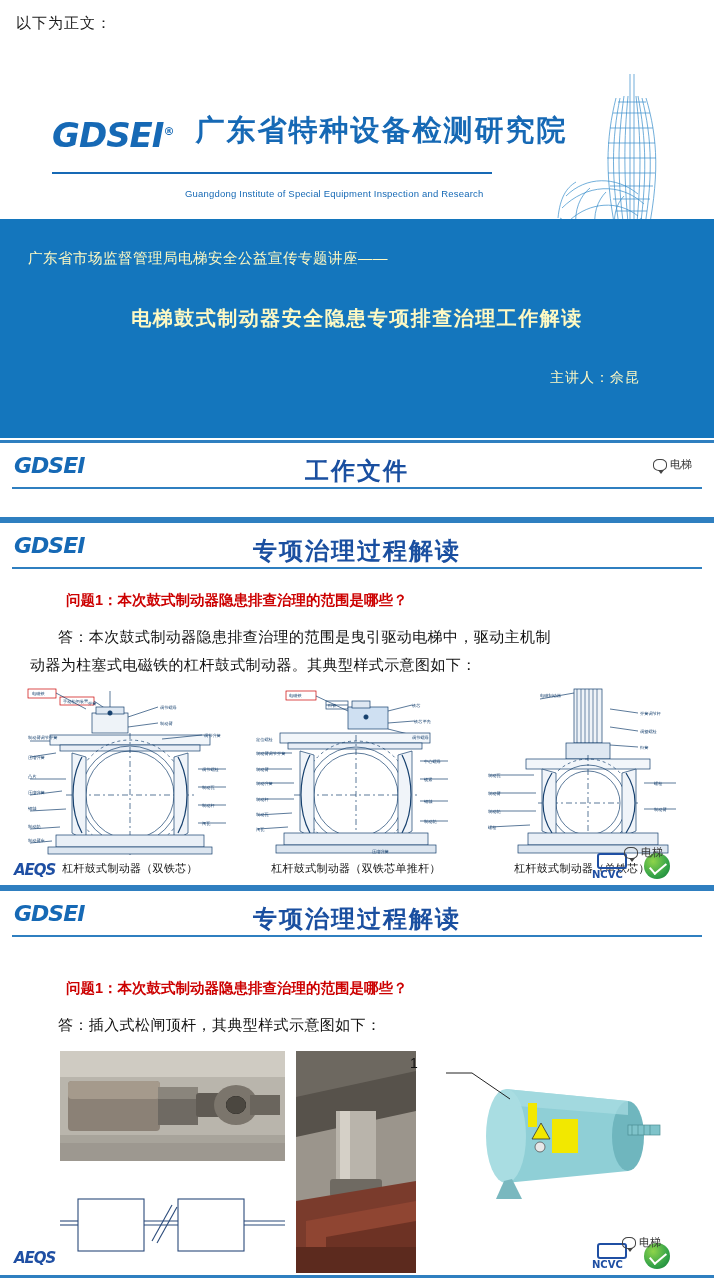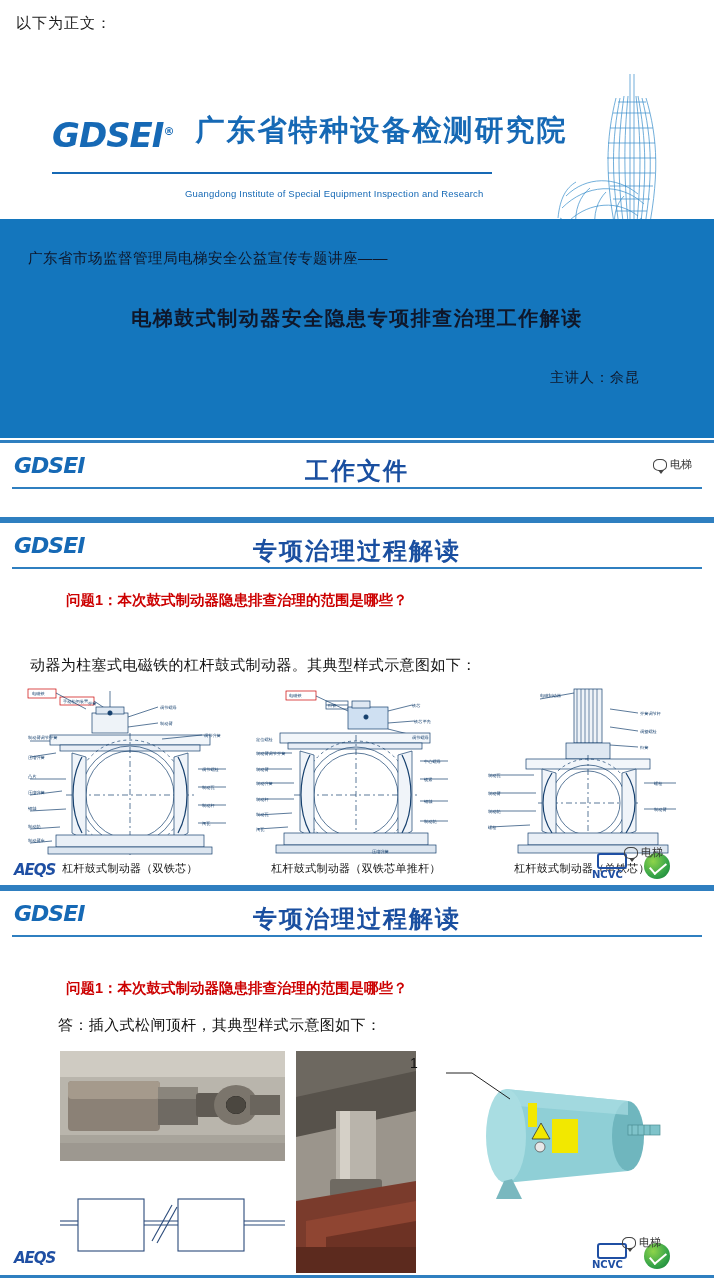--- a/index.html
+++ b/index.html
@@ -77,21 +77,21 @@
     position: absolute;
     right: 18px; top: 8px;
     width: 150px; height: 190px;
     opacity: 0.95;
   }
   .cover-band {
     position: absolute;
     left: 0; top: 159px;
     width: 714px; height: 219px;
     background: #1476bd;
-    color: #0f172a;
+    color: #fef9c3;
     padding-left: 37px;
   }
   .cover-band-sub {
     position: absolute;
     left: 28px; top: 30px;
     font-size: 14.5px;
     letter-spacing: 0.5px;
   }
   .cover-band-main {
     position: absolute;
@@ -334,20 +334,21 @@
   </div>
 
   <div class="slide slide3">
     <div class="slide-head">
       <div class="sm-logo">GDSEI</div>
       <div class="head-title">专项治理过程解读</div>
       <div class="head-rule"></div>
     </div>
 
     <div class="q-line" style="left:66px; top:68px;">问题1：本次鼓式制动器隐患排查治理的范围是哪些？</div>
+    <div class="a-text" style="left:58px; top:100px;">答：本次鼓式制动器隐患排查治理的范围是曳引驱动电梯中，驱动主机制</div>
     <div class="a-text" style="left:30px; top:128px;">动器为柱塞式电磁铁的杠杆鼓式制动器。其典型样式示意图如下：</div>
 
     <div class="fig-row" style="left:26px; top:160px; width:660px;">
 
       <div class="fig">
         <svg class="brake-svg" width="208" height="175" viewBox="0 0 208 175" xmlns="http://www.w3.org/2000/svg">
           <g stroke="#16406e" fill="none" stroke-width="0.7">
             <rect x="2" y="6" width="28" height="9" stroke="#cc0000"></rect>
             <rect x="34" y="14" width="34" height="8" stroke="#cc0000"></rect>
             <line x1="30" y1="10" x2="60" y2="26"></line>

